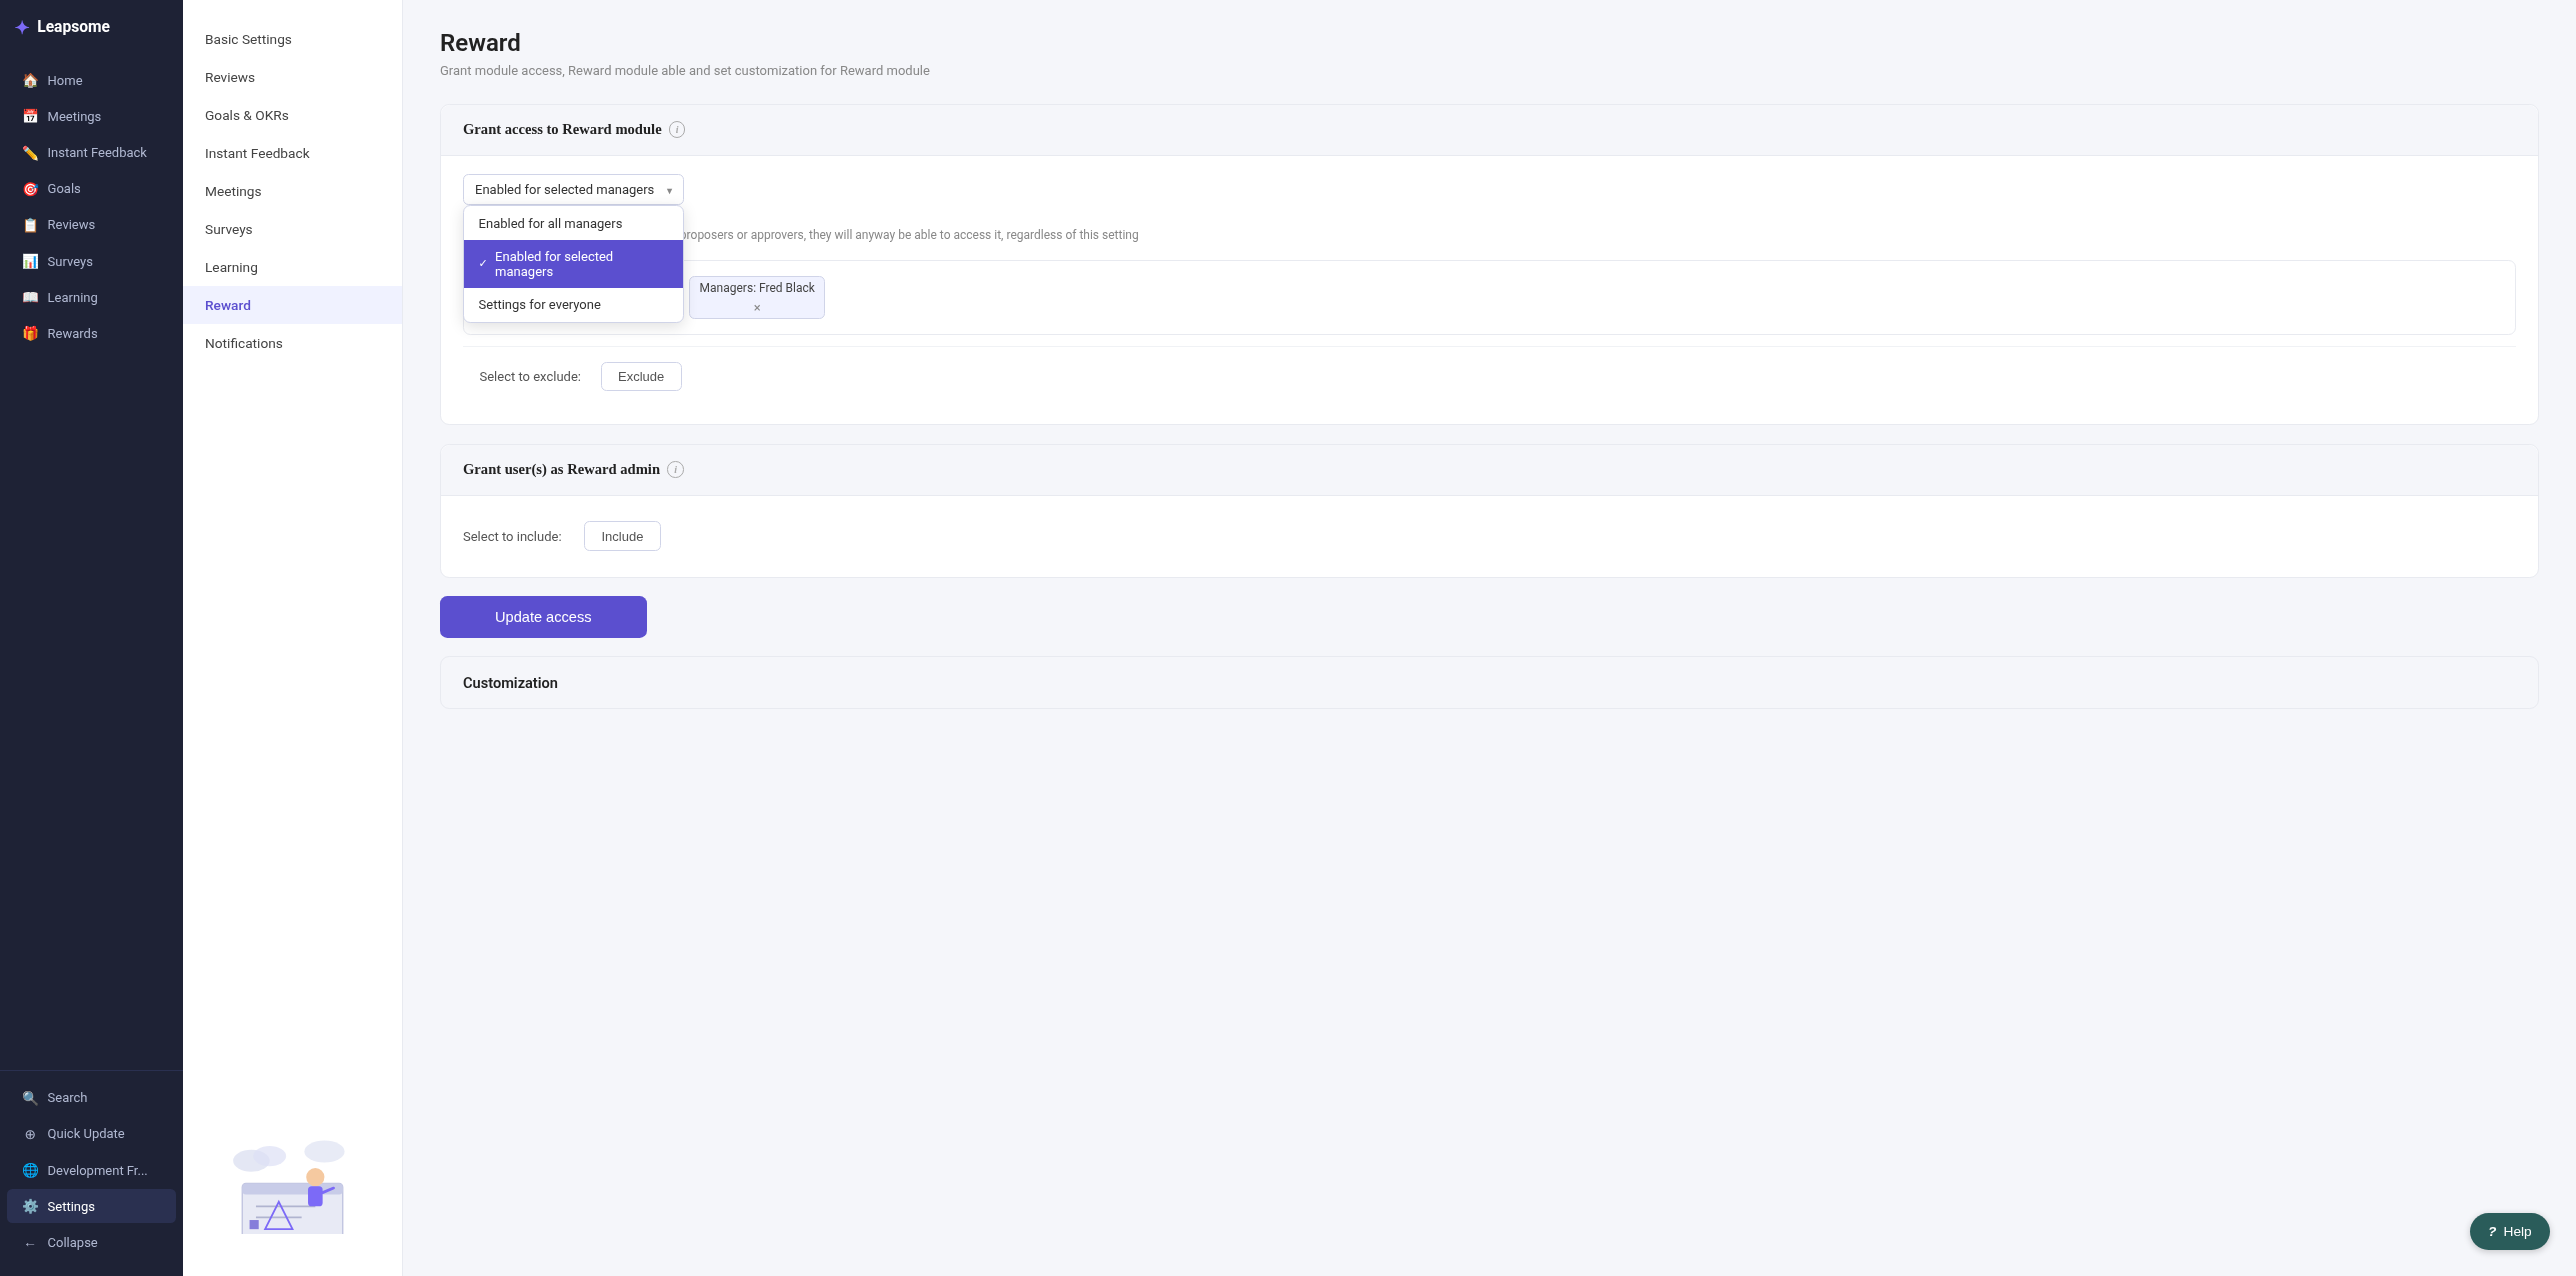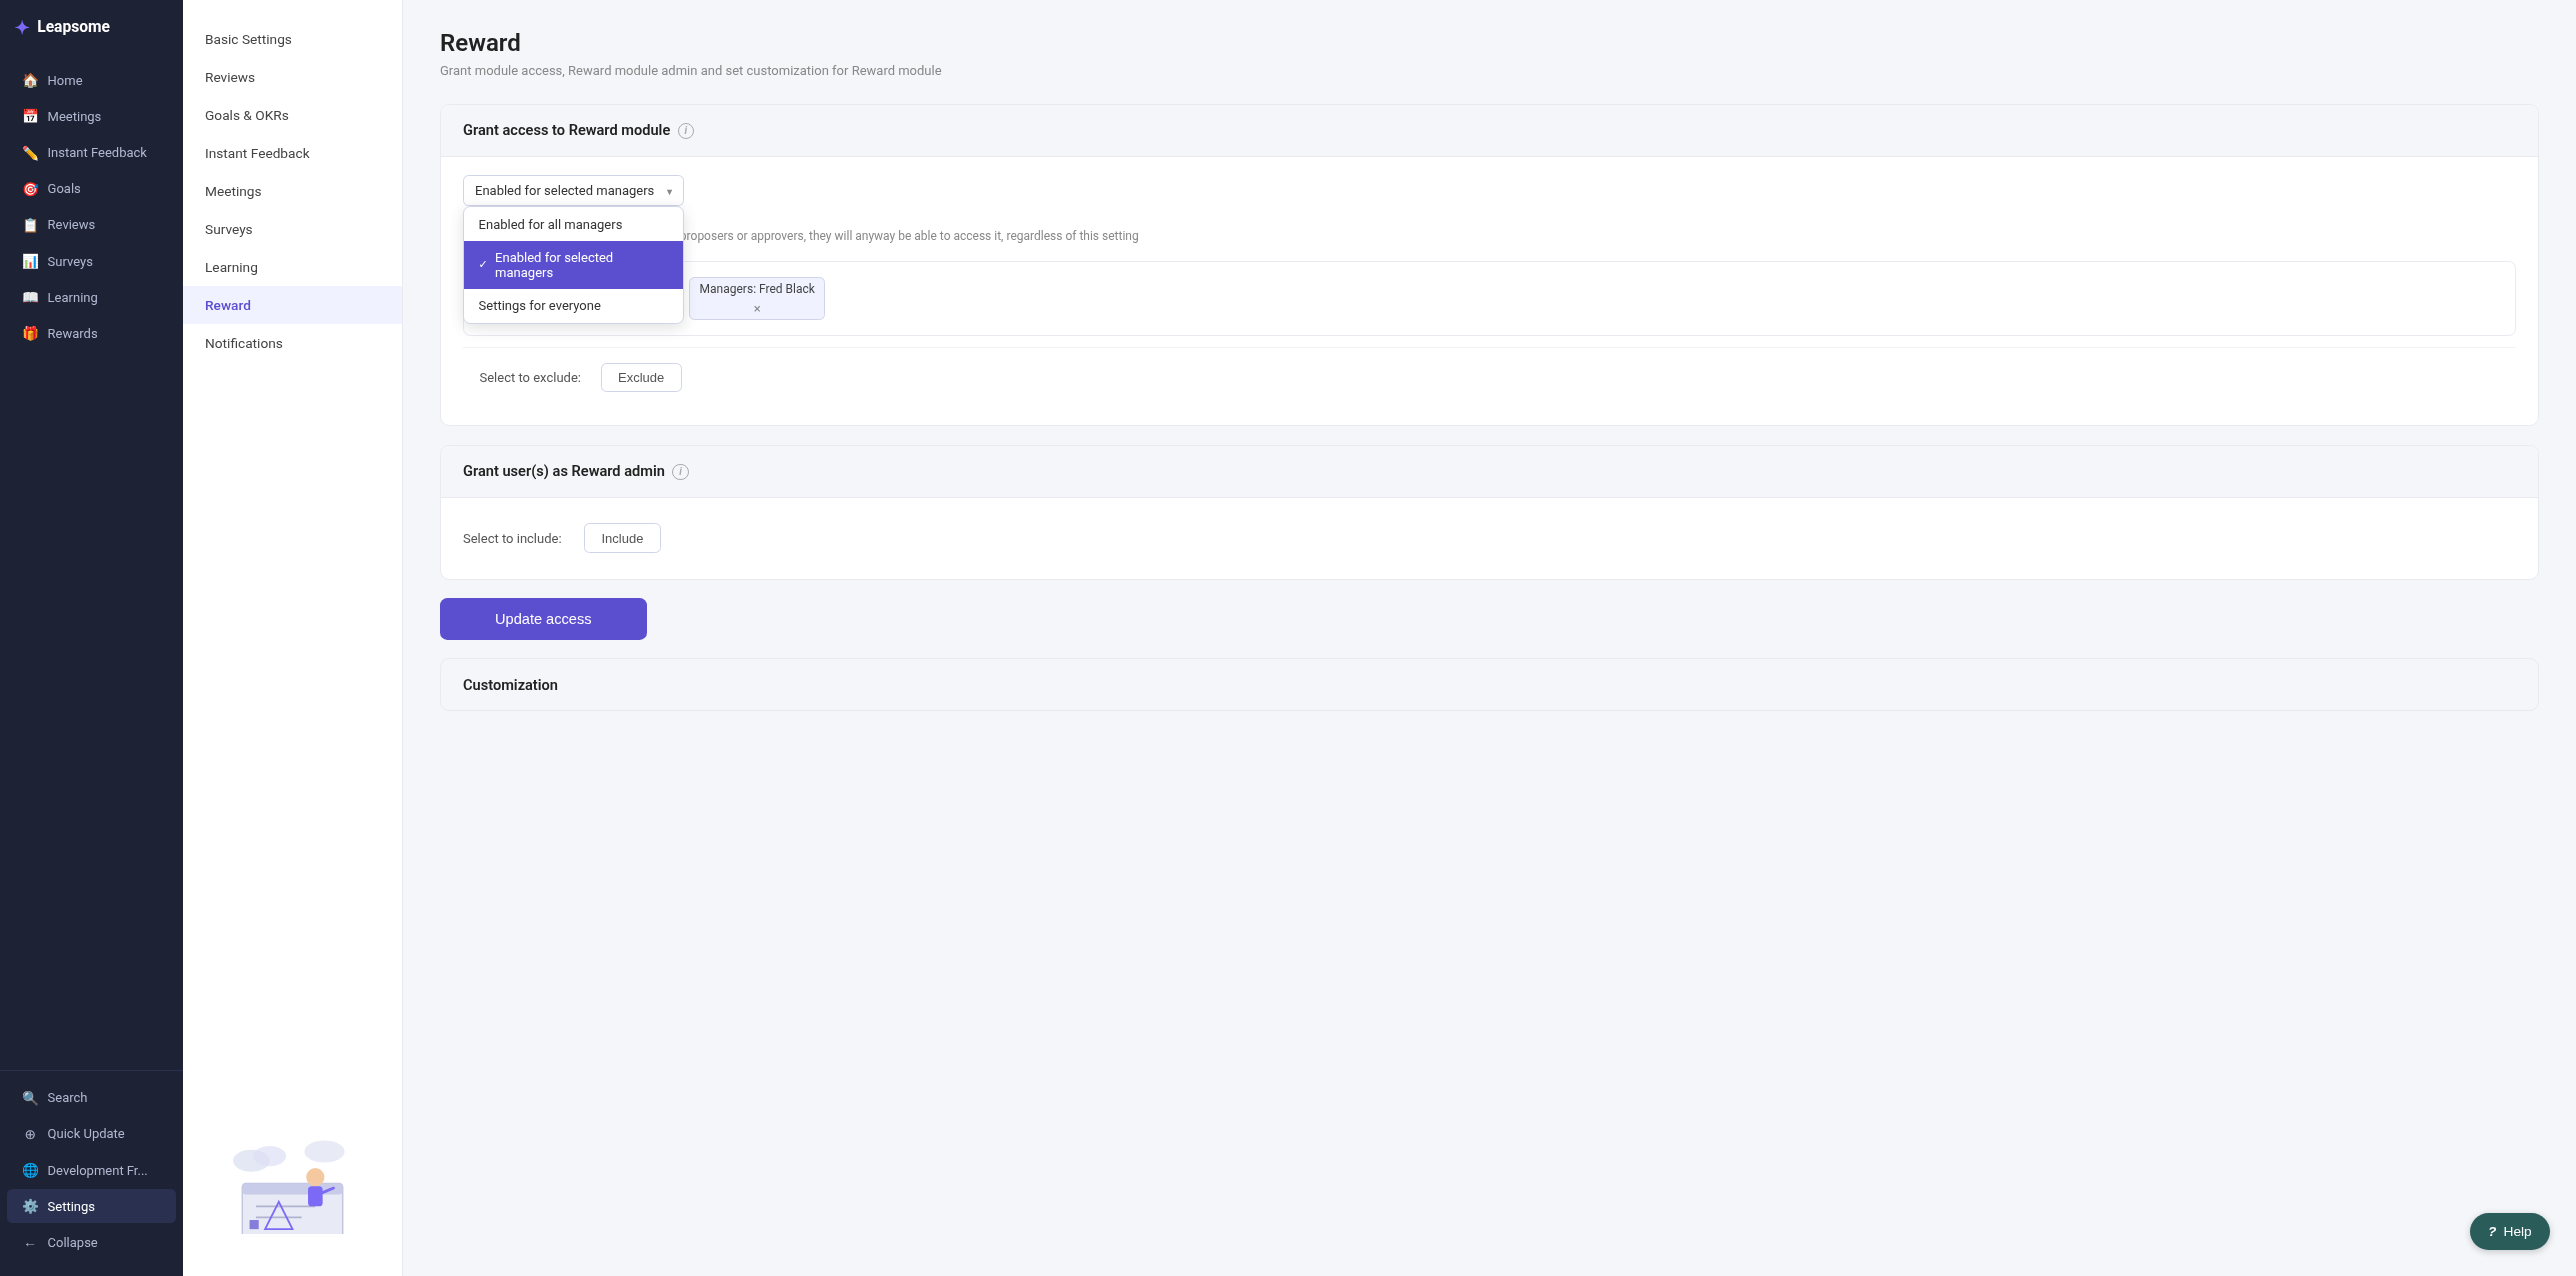--- a/index.html
+++ b/index.html
@@ -111,22 +111,23 @@
     }
     .card-header {
       padding: 16.5px 22px;
       font-size: 14.6px;
       font-weight: 600;
       color: #222;
       background: #f5f6fa;
       border-bottom: 0.9px solid #e8eaf0;
       border-radius: 9.2px 9.2px 0 0;
       display: flex;
-      align-items: flex-end;
+      align-items: center;
       gap: 7.3px;
+      font-family: Liberation Serif, serif;
     }
     .card-body {
       padding: 18.3px 22px;
     }
 
     
     .dropdown-container {
       position: relative;
       display: inline-block;
       margin-bottom: 13px;
@@ -415,21 +416,21 @@
       <circle cx="100" cy="48" r="10" fill="#f5c9a0"></circle>
       <rect x="92" y="58" width="16" height="22" rx="4" fill="#7c6af7"></rect>
 
       <line x1="108" y1="65" x2="120" y2="60" stroke="#7c6af7" stroke-width="3" stroke-linecap="round"></line>
     </svg>
   </div>
 </div>
 
 <div class="main-content">
   <h1 class="page-title">Reward</h1>
-  <p class="page-subtitle">Grant module access, Reward module admin and set customization for Reward module</p>
+  <p class="page-subtitle">Grant module access, Reward module able and set customization for Reward module</p>
 
   <div class="card">
     <div class="card-header">
       <span>Grant access to Reward module</span>
       <span class="info-icon">i</span>
     </div>
     <div class="card-body">
 
       
       <div class="dropdown-container">

